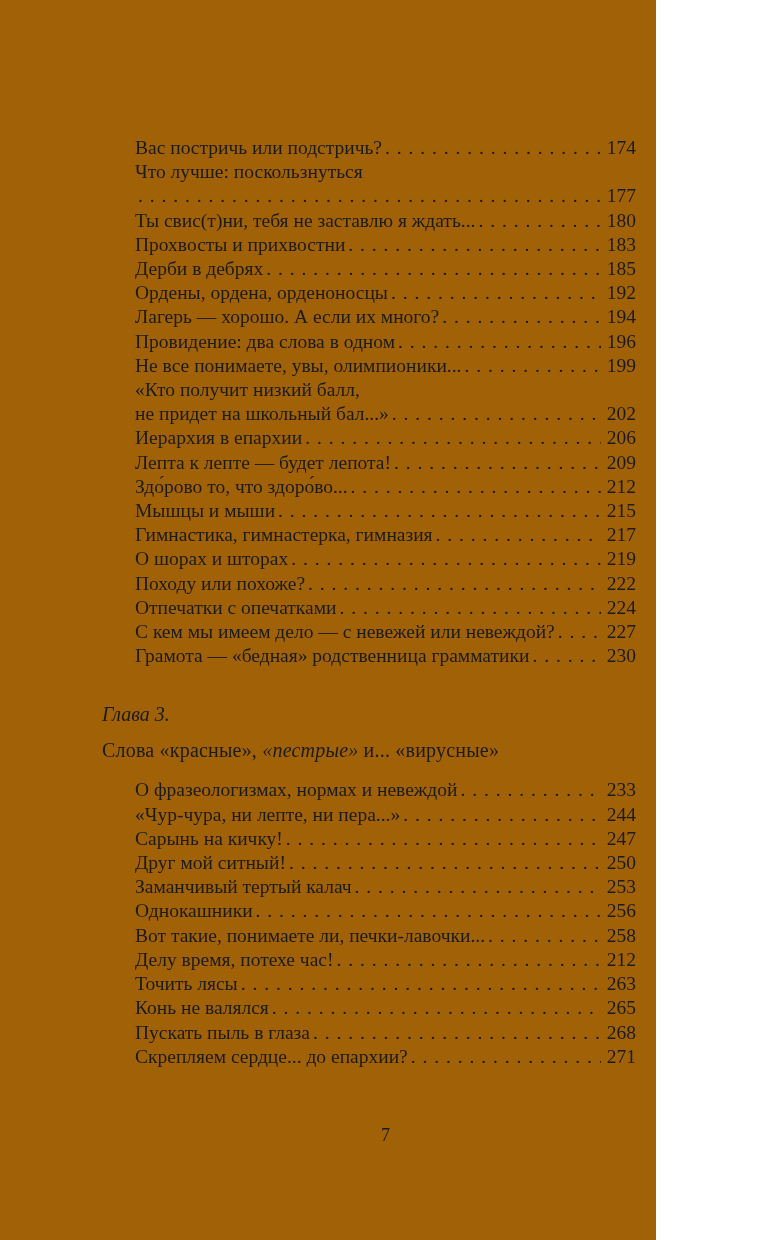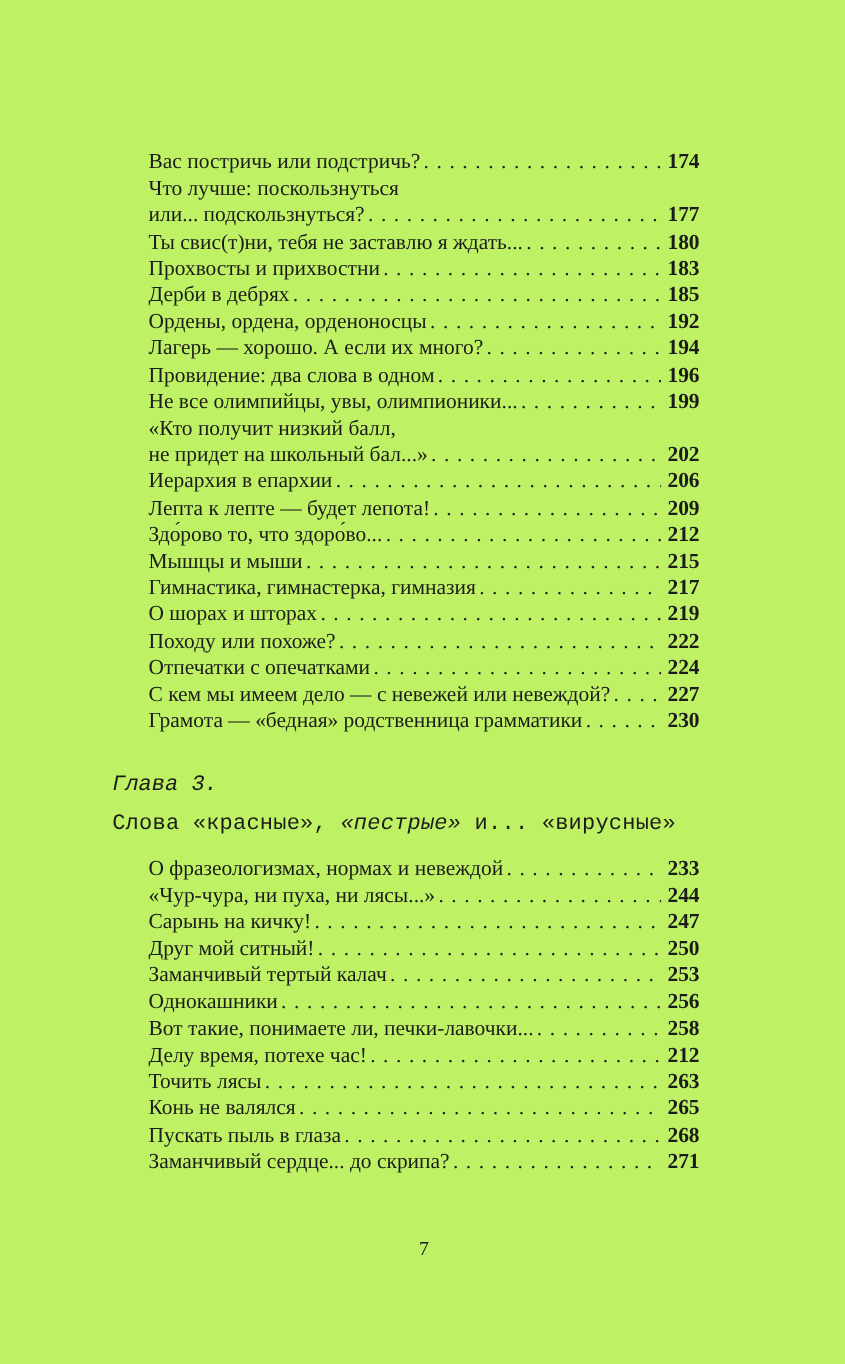--- a/index.html
+++ b/index.html
@@ -6,24 +6,24 @@
   html, body { margin: 0; padding: 0; }
   body {
     width: 768px;
     height: 1240px;
     background: #ffffff;
     font-family: "Liberation Serif", "DejaVu Serif", serif;
     color: #1b1b1b;
   }
   .book-page {
     position: relative;
-    width: 768px;
+    width: 656px;
     height: 1240px;
     overflow: hidden;
-    background: #bef264;
+    background: #a16207;
   }
   .toc {
     position: absolute;
     left: 135px;
     top: 136px;
     width: 501px;
   }
   .toc-entry { }
   .entry-line {
     display: flex;
@@ -42,25 +42,23 @@
     white-space: nowrap;
     padding-left: 3px;
   }
   .dots::after {
     content: ". . . . . . . . . . . . . . . . . . . . . . . . . . . . . . . . . . . . . . . . . . . . . . . . . . . . . . . . . . . .";
     letter-spacing: 1px;
   }
   .pagenum {
     flex: 0 0 auto;
     padding-left: 6px;
-    font-weight: bold;
   }
   .chapter {
     margin: 34px 0 12px -33px;
-    font-family: Liberation Mono, monospace;
   }
   .chapter-label {
     font-style: italic;
     font-size: 20px;
     line-height: 24px;
   }
   .chapter-title {
     margin: 8px 0 0 0;
     font-weight: normal;
     font-size: 20px;
@@ -90,21 +88,20 @@
             <span class="title">Вас постричь или подстричь?</span>
             <span class="dots"></span>
             <span class="pagenum">174</span>
           </div>
         </div>
         <div class="toc-entry">
           <div class="entry-line">
             <span class="title">Что лучше: поскользнуться</span>
           </div>
           <div class="entry-line">
-            <span class="title">или... подскользнуться?</span>
             <span class="dots"></span>
             <span class="pagenum">177</span>
           </div>
         </div>
         <div class="toc-entry">
           <div class="entry-line">
             <span class="title">Ты свис(т)ни, тебя не заставлю я ждать...</span>
             <span class="dots"></span>
             <span class="pagenum">180</span>
           </div>
@@ -139,21 +136,21 @@
         </div>
         <div class="toc-entry">
           <div class="entry-line">
             <span class="title">Провидение: два слова в одном</span>
             <span class="dots"></span>
             <span class="pagenum">196</span>
           </div>
         </div>
         <div class="toc-entry">
           <div class="entry-line">
-            <span class="title">Не все олимпийцы, увы, олимпионики...</span>
+            <span class="title">Не все понимаете, увы, олимпионики...</span>
             <span class="dots"></span>
             <span class="pagenum">199</span>
           </div>
         </div>
         <div class="toc-entry">
           <div class="entry-line">
             <span class="title">«Кто получит низкий балл,</span>
           </div>
           <div class="entry-line">
             <span class="title">не придет на школьный бал...»</span>
@@ -241,21 +238,21 @@
     <section class="toc-section" id="toc-section-2">
         <div class="toc-entry">
           <div class="entry-line">
             <span class="title">О фразеологизмах, нормах и невеждой</span>
             <span class="dots"></span>
             <span class="pagenum">233</span>
           </div>
         </div>
         <div class="toc-entry">
           <div class="entry-line">
-            <span class="title">«Чур-чура, ни пуха, ни лясы...»</span>
+            <span class="title">«Чур-чура, ни лепте, ни пера...»</span>
             <span class="dots"></span>
             <span class="pagenum">244</span>
           </div>
         </div>
         <div class="toc-entry">
           <div class="entry-line">
             <span class="title">Сарынь на кичку!</span>
             <span class="dots"></span>
             <span class="pagenum">247</span>
           </div>
@@ -311,21 +308,21 @@
         </div>
         <div class="toc-entry">
           <div class="entry-line">
             <span class="title">Пускать пыль в глаза</span>
             <span class="dots"></span>
             <span class="pagenum">268</span>
           </div>
         </div>
         <div class="toc-entry">
           <div class="entry-line">
-            <span class="title">Заманчивый сердце... до скрипа?</span>
+            <span class="title">Скрепляем сердце... до епархии?</span>
             <span class="dots"></span>
             <span class="pagenum">271</span>
           </div>
         </div>
       </section>
   </main>
 
   <footer class="folio">7</footer>
 </div>
 

